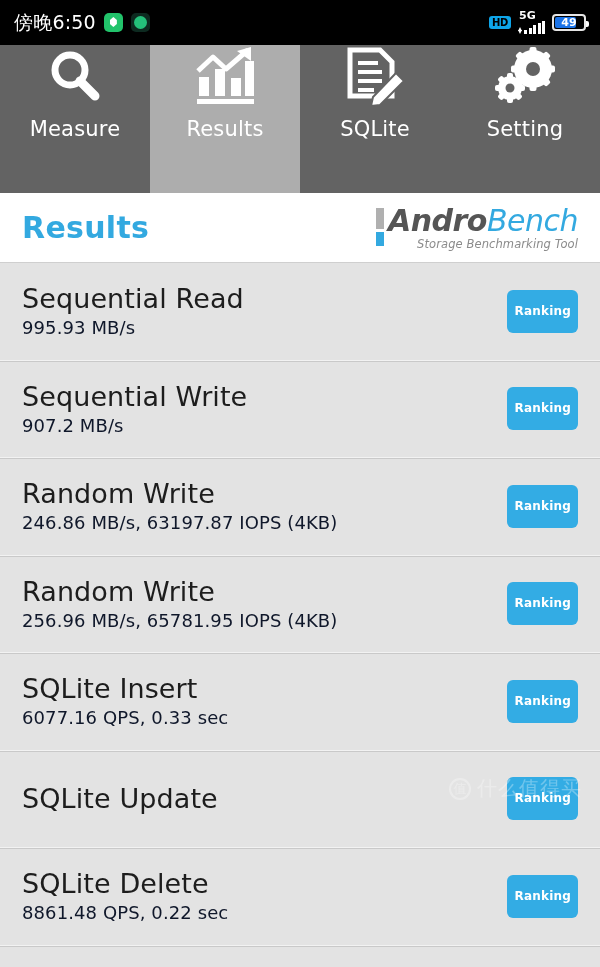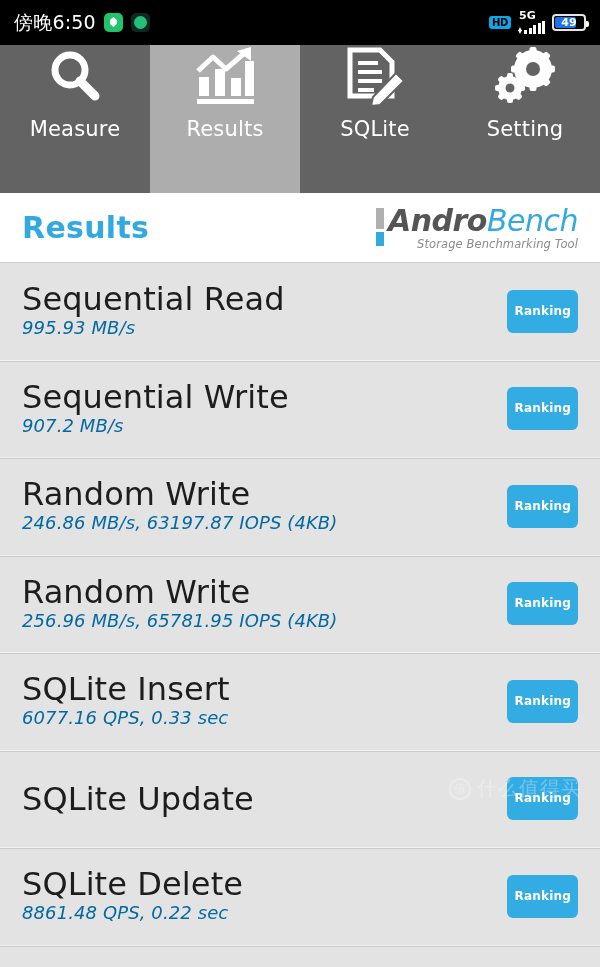--- a/index.html
+++ b/index.html
@@ -96,22 +96,22 @@
   .logo-word .bench { color: #33a9e0; font-weight: normal; }
   .logo-sub { font-size: 11.5px; color: #8b8b8b; letter-spacing: .1px; margin-top: 1px; }
 
   
   .results { background: #e3e3e3; }
   .row {
     height: 97.5px; display: flex; align-items: center; padding: 0 22px;
     border-bottom: 1px solid #f2f2f2; box-shadow: 0 1px 0 #c9c9c9; position: relative;
   }
   .row .texts { display: flex; flex-direction: column; justify-content: center; gap: 4px; }
-  .row .rname { font-size: 32px; color: #1d1d1d; letter-spacing: .1px; line-height: 30px; }
-  .row .rval { font-size: 18px; color: #0369a1; letter-spacing: .1px; line-height: 20px; font-style: italic; }
+  .row .rname { font-size: 27px; color: #1d1d1d; letter-spacing: .1px; line-height: 30px; }
+  .row .rval { font-size: 18px; color: #0f172a; letter-spacing: .1px; line-height: 20px; }
   .ranking-btn {
     margin-left: auto; background: #33ace4; color: #fff; border: none;
     font-family: inherit; font-size: 12px; font-weight: bold; letter-spacing: .2px;
     border-radius: 6px; padding: 11px 7px; cursor: pointer; line-height: 21px;
   }
 
   
   .watermark {
     position: absolute; right: 18px; bottom: 10px;
     display: flex; align-items: center; gap: 6px; opacity: .30;

